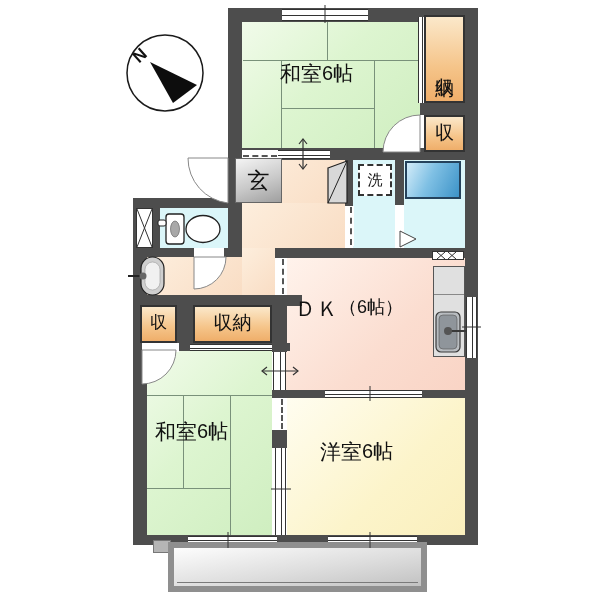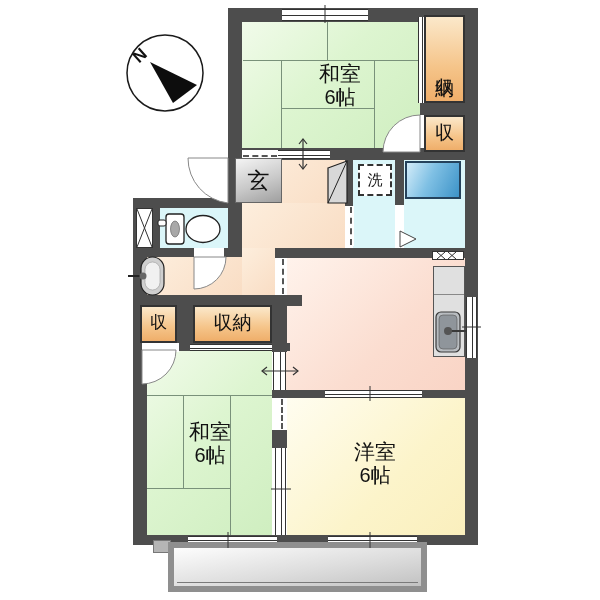--- a/index.html
+++ b/index.html
@@ -21,21 +21,21 @@
   .winh::after{content:"";position:absolute;left:0;right:0;top:50%;height:1px;background:#333;}
   .winv{position:absolute;background:#fff;border-left:1px solid #333;border-right:1px solid #333;
         box-sizing:border-box;z-index:25;}
   .winv::after{content:"";position:absolute;top:0;bottom:0;left:50%;width:1px;background:#333;}
   .dashv{position:absolute;background:#fff;z-index:25;}
   .dashv::after{content:"";position:absolute;left:50%;top:1px;bottom:1px;width:0;border-left:2px dashed #555;}
   .dashh{position:absolute;background:#fff;z-index:25;}
   .dashh::after{content:"";position:absolute;top:50%;left:1px;right:1px;height:0;border-top:2px dashed #555;}
   .plainwhite{position:absolute;background:#fff;z-index:25;}
   .label{position:absolute;z-index:60;text-align:center;line-height:1.15;white-space:nowrap;}
-  .lbl-2line{display:flex;flex-direction:column;align-items:center;}
+  .lbl-2line{display:flex;flex-direction:row;align-items:flex-start;}
   svg.overlay{position:absolute;left:0;top:0;z-index:50;pointer-events:none;}
 </style>
 </head>
 <body>
 
 <div id="canvas">
 
   <div class="room green" style="left:242px;top:22px;width:178px;height:126px;"></div>
   <div class="room peach" style="left:242px;top:160px;width:103px;height:43px;"></div>
   <div class="room peach" style="left:242px;top:203px;width:103px;height:45px;"></div>
@@ -192,20 +192,24 @@
 
   <div class="label" style="left:424px;top:25px;width:41px;height:78px;font-size:19px;
        writing-mode:vertical-rl;text-orientation:upright;letter-spacing:2px;display:flex;align-items:center;justify-content:center;">収納</div>
 
   <div class="label" style="left:424px;top:122px;width:41px;font-size:19px;">収</div>
 
   <div class="label" style="left:235px;top:168px;width:47px;font-size:22px;font-weight:500;">玄</div>
 
   <div class="label" style="left:358px;top:171px;width:34px;font-size:15px;">洗</div>
 
+  <div class="label lbl-2line" style="left:295px;top:297px;width:130px;">
+    <span style="font-size:21px;letter-spacing:1px;">ＤＫ</span>
+    <span style="font-size:18px;">（6帖）</span>
+  </div>
 
   <div class="label" style="left:140px;top:313px;width:37px;font-size:17px;">収</div>
 
   <div class="label" style="left:193px;top:312px;width:79px;font-size:19px;">収納</div>
 
   <div class="label lbl-2line" style="left:155px;top:420px;width:110px;">
     <span style="font-size:21px;">和室</span>
     <span style="font-size:20px;">6帖</span>
   </div>
 

